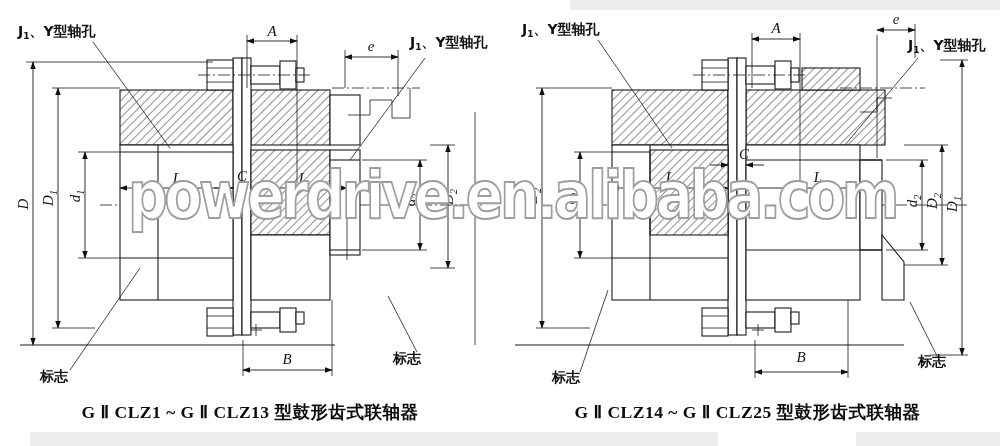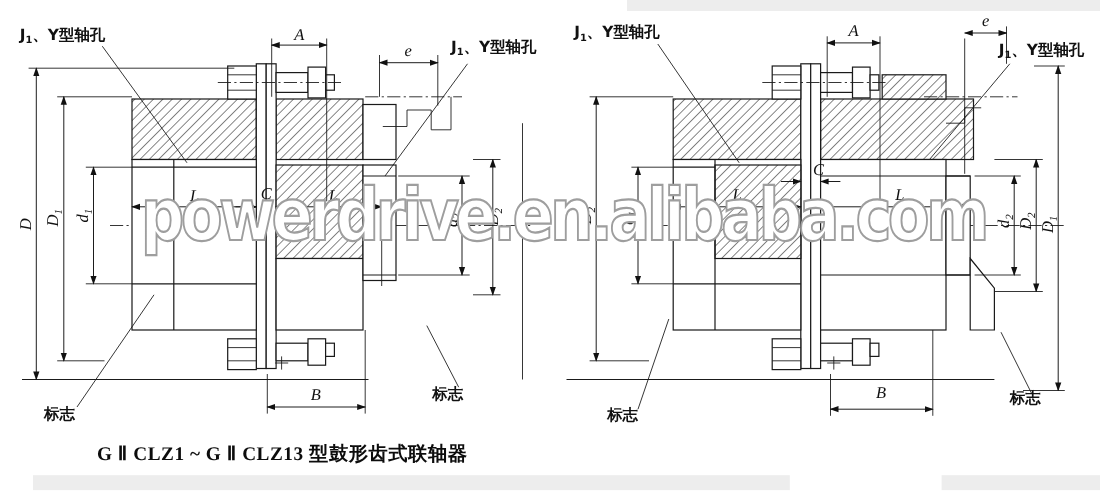--- a/index.html
+++ b/index.html
@@ -10,21 +10,21 @@
   .lnw{stroke:#1a1a1a;stroke-width:1.1;fill:#fff;}
   .hat{stroke:#1a1a1a;stroke-width:1.1;}
   .thin{stroke:#1a1a1a;stroke-width:0.8;fill:none;}
   .dimln{stroke:#1a1a1a;stroke-width:0.9;fill:none;}
   .cl{stroke:#1a1a1a;stroke-width:0.8;fill:none;stroke-dasharray:12 3 2 3;}
   text.dim{font-family:"Liberation Serif",serif;font-style:italic;font-size:15px;fill:#111;}
   text.dim .sub{font-size:10px;font-style:italic;}
   text.cjk{font-family:"DejaVu Sans",sans-serif;font-size:14px;font-weight:bold;fill:#111;}
   text.cjk .sub{font-size:9px;}
   .caption{position:absolute;top:400px;font-family:"Liberation Serif",serif;font-weight:bold;
-           font-size:17.5px;color:#0c0c0c;text-align:right;letter-spacing:.5px;white-space:nowrap;}
+           font-size:17.5px;color:#0c0c0c;text-align:center;letter-spacing:.5px;white-space:nowrap;}
   #watermark{position:absolute;left:128px;top:163px;font-family:"DejaVu Sans",sans-serif;
              font-weight:bold;font-size:66px;line-height:1;letter-spacing:-4px;color:#fff;
              -webkit-text-stroke:2px #9e9e9e;transform:scaleX(.84);transform-origin:left top;
              white-space:nowrap;}
   .strip{position:absolute;background:#ededed;}
 </style>
 </head>
 <body>
 
 <div id="stage">
@@ -321,18 +321,19 @@
     </g>
     <g>
       <line class="thin" x1="438" y1="358" x2="410" y2="302"></line>
       <text class="cjk" x="418" y="366">标志</text>
     </g>
   </svg>
 
   <div id="watermark">powerdrive.en.alibaba.com</div>
 
   <div class="caption" style="left:75px;width:350px">G Ⅱ CLZ1 ~ G Ⅱ CLZ13 型鼓形齿式联轴器</div>
+  <div class="caption" style="left:570px;width:355px">G Ⅱ CLZ14 ~ G Ⅱ CLZ25 型鼓形齿式联轴器</div>
 
   <div class="strip" style="left:570px;top:0;width:430px;height:10px"></div>
   <div class="strip" style="left:30px;top:432px;width:688px;height:14px"></div>
   <div class="strip" style="left:856px;top:432px;width:144px;height:14px"></div>
 
 </div>
 
 </body></html>

